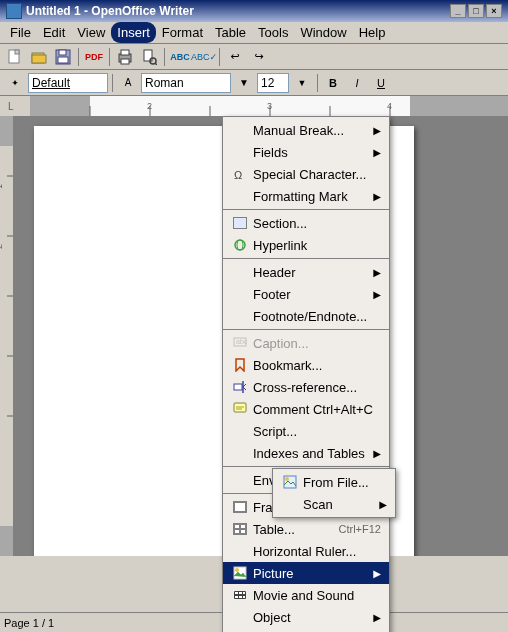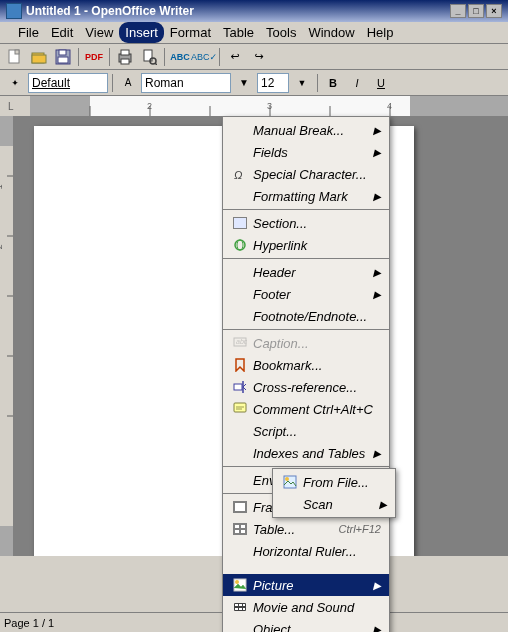--- a/index.html
+++ b/index.html
@@ -48,21 +48,21 @@
       cursor: pointer;
       color: #000;
     }
 
     
     .menu-bar {
       background: #d4d0c8;
       height: 22px;
       display: flex;
       align-items: center;
-      padding: 0 12px;
+      padding: 0 4px;
       border-bottom: 1px solid #808080;
     }
     .menu-item {
       padding: 2px 6px;
       font-size: 13px;
       cursor: pointer;
       height: 100%;
       display: flex;
       align-items: center;
     }
@@ -157,21 +157,21 @@
     }
     .menu-row {
       display: flex;
       align-items: center;
       padding: 3px 8px;
       cursor: pointer;
       min-height: 22px;
       position: relative;
       white-space: nowrap;
     }
-    .menu-row.highlighted { background: #0a246a; color: white; margin-top: 12px; }
+    .menu-row.highlighted { background: #0a246a; color: white; }
     .menu-row.disabled { color: #999; cursor: default; }
     .menu-row-icon {
       width: 18px;
       height: 16px;
       margin-right: 4px;
       flex-shrink: 0;
       display: flex;
       align-items: center;
       justify-content: center;
     }
@@ -346,21 +346,21 @@
       <line x1="240" y1="10" x2="240" y2="20" stroke="#606060" stroke-width="1"></line>
       <line x1="300" y1="10" x2="300" y2="20" stroke="#606060" stroke-width="1"></line>
       <line x1="360" y1="10" x2="360" y2="20" stroke="#606060" stroke-width="1"></line>
       <text x="117" y="13" font-size="9" fill="#606060">2</text>
       <text x="237" y="13" font-size="9" fill="#606060">3</text>
       <text x="357" y="13" font-size="9" fill="#606060">4</text>
     </svg>
   </div>
 </div>
 
-<div style="display:flex; height: 440px; position:relative;font-style:italic;">
+<div style="display:flex; height: 440px; position:relative;">
 
   <div class="v-ruler" style="width:14px; background:#d4d0c8; border-right:1px solid #808080; overflow:hidden;">
     <svg width="14" height="440" viewBox="0 0 14 440">
       <rect width="14" height="30" fill="#a8a8a8"></rect>
       <rect y="30" width="14" height="380" fill="#d4d0c8"></rect>
       <rect y="410" width="14" height="30" fill="#a8a8a8"></rect>
       <line x1="7" y1="60" x2="14" y2="60" stroke="#606060" stroke-width="1"></line>
       <line x1="7" y1="120" x2="14" y2="120" stroke="#606060" stroke-width="1"></line>
       <line x1="7" y1="180" x2="14" y2="180" stroke="#606060" stroke-width="1"></line>
       <line x1="7" y1="240" x2="14" y2="240" stroke="#606060" stroke-width="1"></line>

